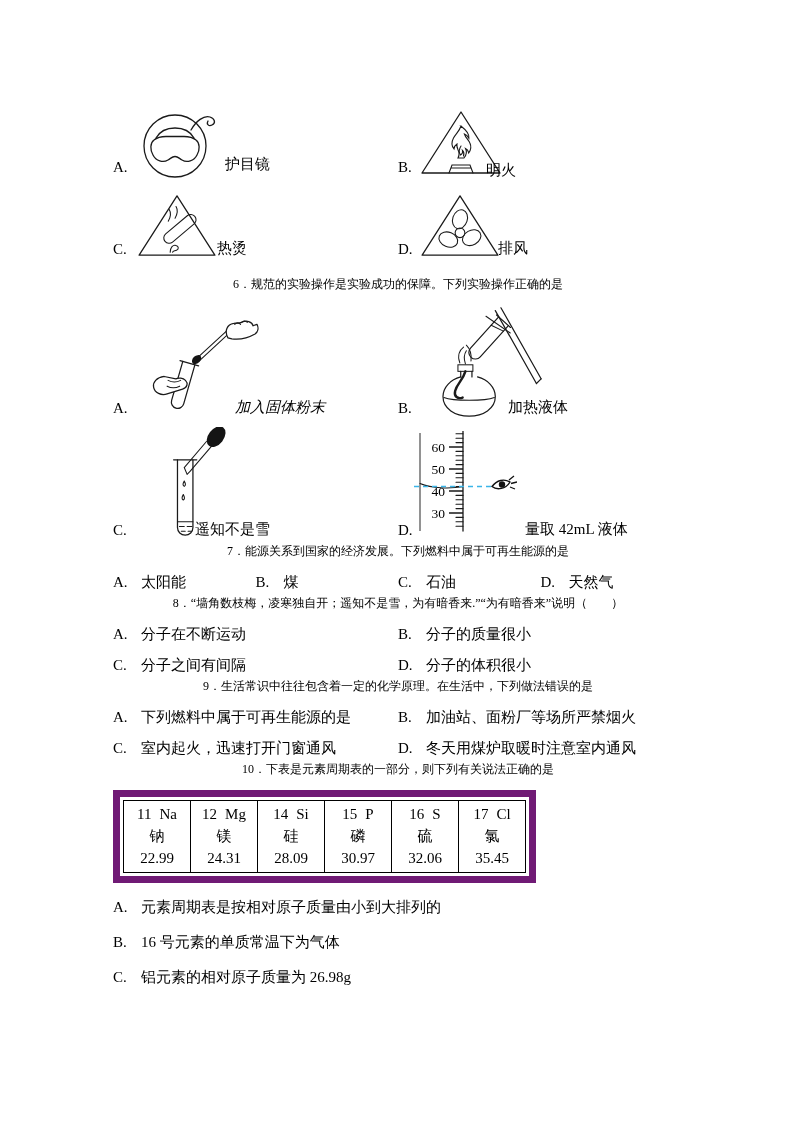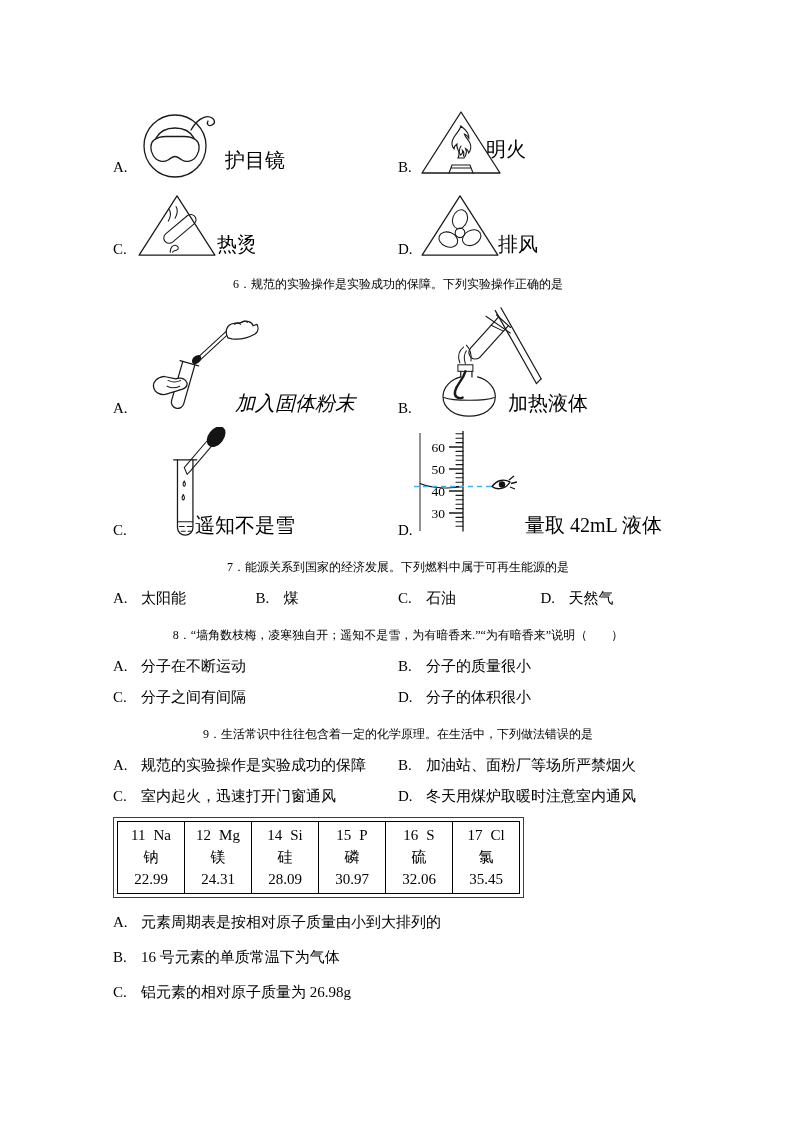--- a/index.html
+++ b/index.html
@@ -7,30 +7,30 @@
         font-family:"Liberation Serif","DejaVu Serif",serif;color:#000;}
   .content{position:absolute;left:113px;top:0;width:570px;}
   .row{display:flex;}
   .iconcell,.imgcell{position:relative;width:330px;}
   .iconrow1{margin-top:96px;height:84px;}
   .iconrow2{margin-top:10px;height:70px;}
   .imgrow{margin-top:6px;height:116px;}
   .imgrow1{margin-top:8px;}
   .olabel{font-size:15px;}
   .abs-label{position:absolute;left:0;bottom:4px;}
-  .caption{position:absolute;font-size:20px;white-space:nowrap;}
+  .caption{position:absolute;font-size:15px;white-space:nowrap;}
   .qtext{font-size:12px;line-height:21px;margin:0;white-space:nowrap;text-align:center;}
-  .mt14{margin-top:14px;} .mt16{margin-top:16px;}
+  .mt14{margin-top:14px;} .mt16{}
   .optrow{display:flex;margin-top:10px;font-size:15px;line-height:21px;}
   .optrow .cell2t{width:330px;display:flex;}
   .cell4{width:165px;display:flex;}
   .lab{display:inline-block;width:28px;flex:0 0 28px;}
   .optp{display:flex;font-size:15px;line-height:21px;margin-top:14px;}
   
-  .ptwrap{display:inline-block;border:1px solid #701a75;padding:3px;margin-top:10px;}
+  .ptwrap{display:inline-block;border:7px solid #701a75;padding:3px;margin-top:10px;}
   .ptrow{display:flex;}
   .pcell{width:66px;border:1px solid #000;margin-left:-1px;text-align:center;
          font-size:15px;padding:2px 0 3px;}
   .pcell:first-child{margin-left:0;}
   .pcell div{line-height:22px;}
   .ehead{display:flex;justify-content:center;gap:8px;}
   
   svg{position:absolute;bottom:0;}
   .ln{stroke:#1a1a1a;fill:none;stroke-width:1.3;stroke-linecap:round;stroke-linejoin:round;}
   .lnthin{stroke:#1a1a1a;fill:none;stroke-width:1.1;stroke-linecap:round;}
@@ -57,21 +57,21 @@
       <span class="caption" style="left:112px;bottom:6px;">护目镜</span>
     </div>
     <div class="iconcell">
       <span class="olabel abs-label">B.</span>
       <svg style="left:20px;bottom:2px;" width="86" height="70" viewBox="0 0 86 70">
         <path class="ln" d="M43,4 L82,65 L4,65 Z"></path>
         <path class="lnthin" d="M31,65 l3,-8 h18 l3,8 M33,60 h20"></path>
         <path class="lnthin" d="M43,18 c-1.5,5 -5,7.5 -7.5,12 c-2,3.8 -2,8 0.5,11 c0.3,-2.5 1.2,-4 3,-5 c-0.8,4 1.5,5.5 2,9 c0.3,2 -0.2,3.5 -1,5 h6 c2.5,-3 3,-6.5 1.5,-9.5 c1.8,0.8 2.8,2.3 3.2,4.5 c2.2,-3 2.8,-6.5 1.2,-10 c-1.5,-3.5 -4.5,-5.5 -5.5,-9 c2,0.8 3.5,2.2 4.5,4.2 c0.8,-5 -3.5,-8.7 -8,-12.2 z"></path>
         <path class="lnthin" d="M43,38 c-2,3 -2.5,6 -0.5,9 c1.8,-1 2.5,-2.5 2,-4.5 c1.5,1.5 1.8,3.3 1,5.5"></path>
       </svg>
-      <span class="caption" style="left:88px;bottom:17px;">明火</span>
+      <span class="caption" style="left:88px;bottom:0;">明火</span>
     </div>
   </div>
 
   
   <div class="row iconrow2">
     <div class="iconcell">
       <span class="olabel abs-label" style="bottom:2px;">C.</span>
       <svg style="left:22px;" width="84" height="68" viewBox="0 0 86 70">
         <path class="ln" d="M43,4 L82,65 L4,65 Z"></path>
         <rect class="lnthin" x="26" y="32.5" width="40" height="11" rx="5.5" transform="rotate(-40 46 38)"></rect>
@@ -214,39 +214,40 @@
           <span class="lab">D.</span>
           <span>分子的体积很小</span>
         </div>
   </div>
 
   
   <p class="qtext mt16">9．生活常识中往往包含着一定的化学原理。在生活中，下列做法错误的是</p>
   <div class="optrow">
     <div class="cell2t">
           <span class="lab">A.</span>
-          <span>规范的实验操作是实验成功的保障</span>
+          <span>下列燃料中属于可再生能源的是</span>
         </div>
     <div class="cell2t">
           <span class="lab">B.</span>
           <span>加油站、面粉厂等场所严禁烟火</span>
         </div>
   </div>
   <div class="optrow">
     <div class="cell2t">
           <span class="lab">C.</span>
           <span>室内起火，迅速打开门窗通风</span>
         </div>
     <div class="cell2t">
           <span class="lab">D.</span>
           <span>冬天用煤炉取暖时注意室内通风</span>
         </div>
   </div>
 
   
+  <p class="qtext mt16">10．下表是元素周期表的一部分，则下列有关说法正确的是</p>
 
   <div class="ptwrap">
     <div class="ptrow">
       <div class="pcell">
         <div class="ehead">
               <span>11</span>
               <span>Na</span>
             </div>
         <div>钠</div>
         <div>22.99</div>

